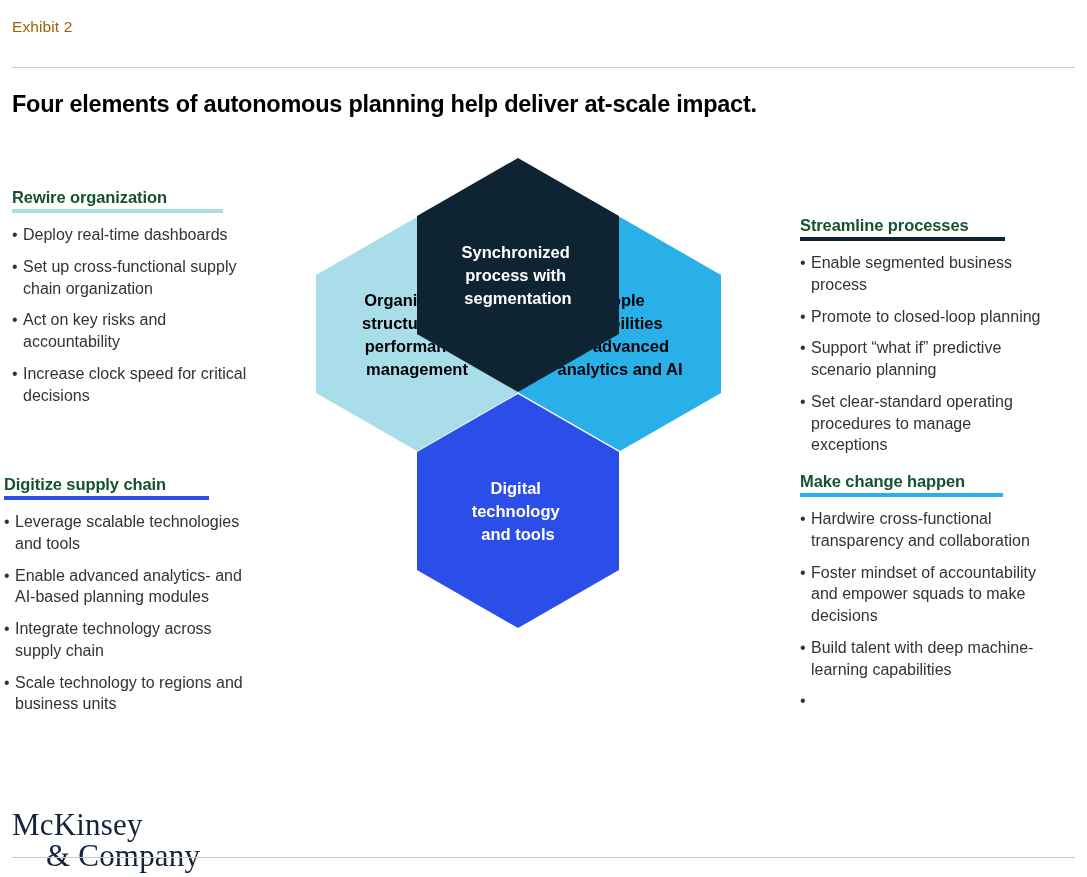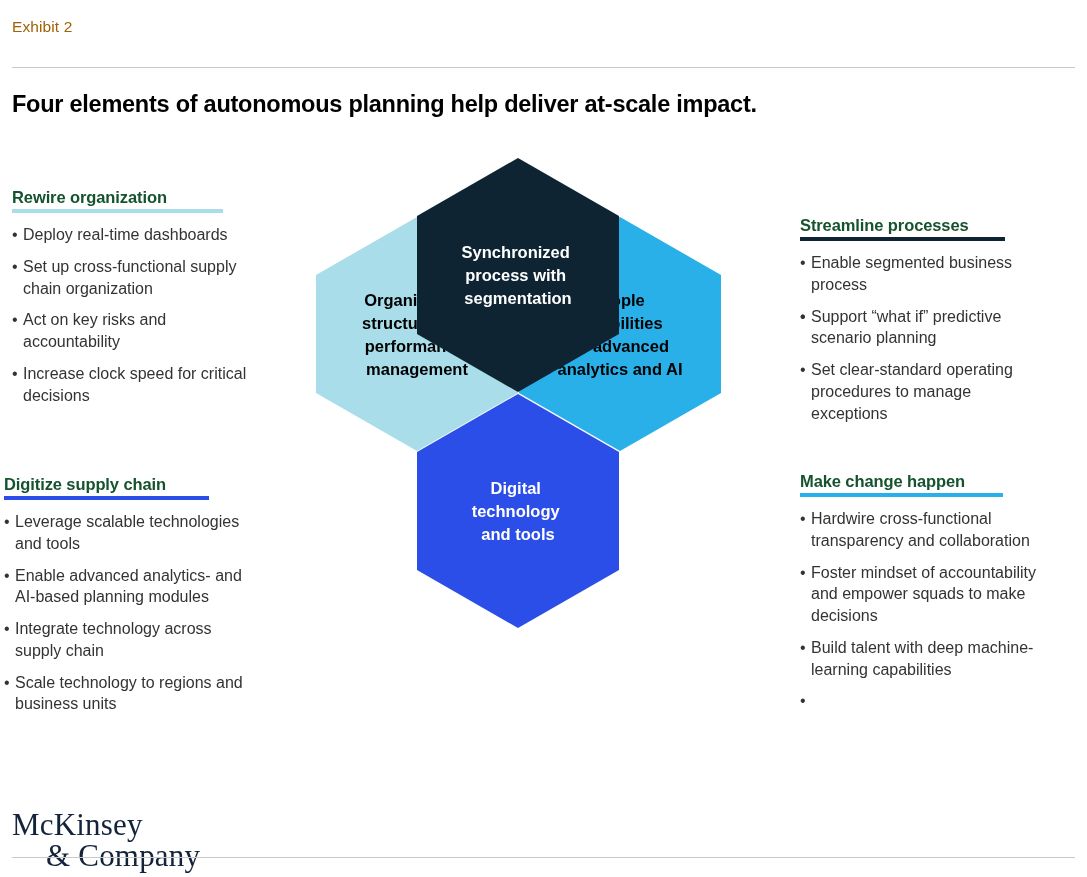--- a/index.html
+++ b/index.html
@@ -174,21 +174,21 @@
       <li><span class="dot">•</span><span>Integrate technology across supply chain</span></li>
       <li><span class="dot">•</span><span>Scale technology to regions and business units</span></li>
     </ul>
   </div>
 
   <div class="col-block" id="block-streamline">
     <div class="block-title">Streamline processes</div>
     <div class="block-underline" style="background:#0e2433"></div>
     <ul class="bullets">
       <li><span class="dot">•</span><span>Enable segmented business process</span></li>
-      <li><span class="dot">•</span></li>
+      <li><span class="dot">•</span><span>Promote to closed-loop planning</span></li>
       <li><span class="dot">•</span><span>Support “what if” predictive scenario planning</span></li>
       <li><span class="dot">•</span><span>Set clear-standard operating procedures to manage exceptions</span></li>
     </ul>
   </div>
 
   <div class="col-block" id="block-change">
     <div class="block-title">Make change happen</div>
     <div class="block-underline" style="background:#29b0e8"></div>
     <ul class="bullets">
       <li><span class="dot">•</span><span>Hardwire cross-functional transparency and collaboration</span></li>

